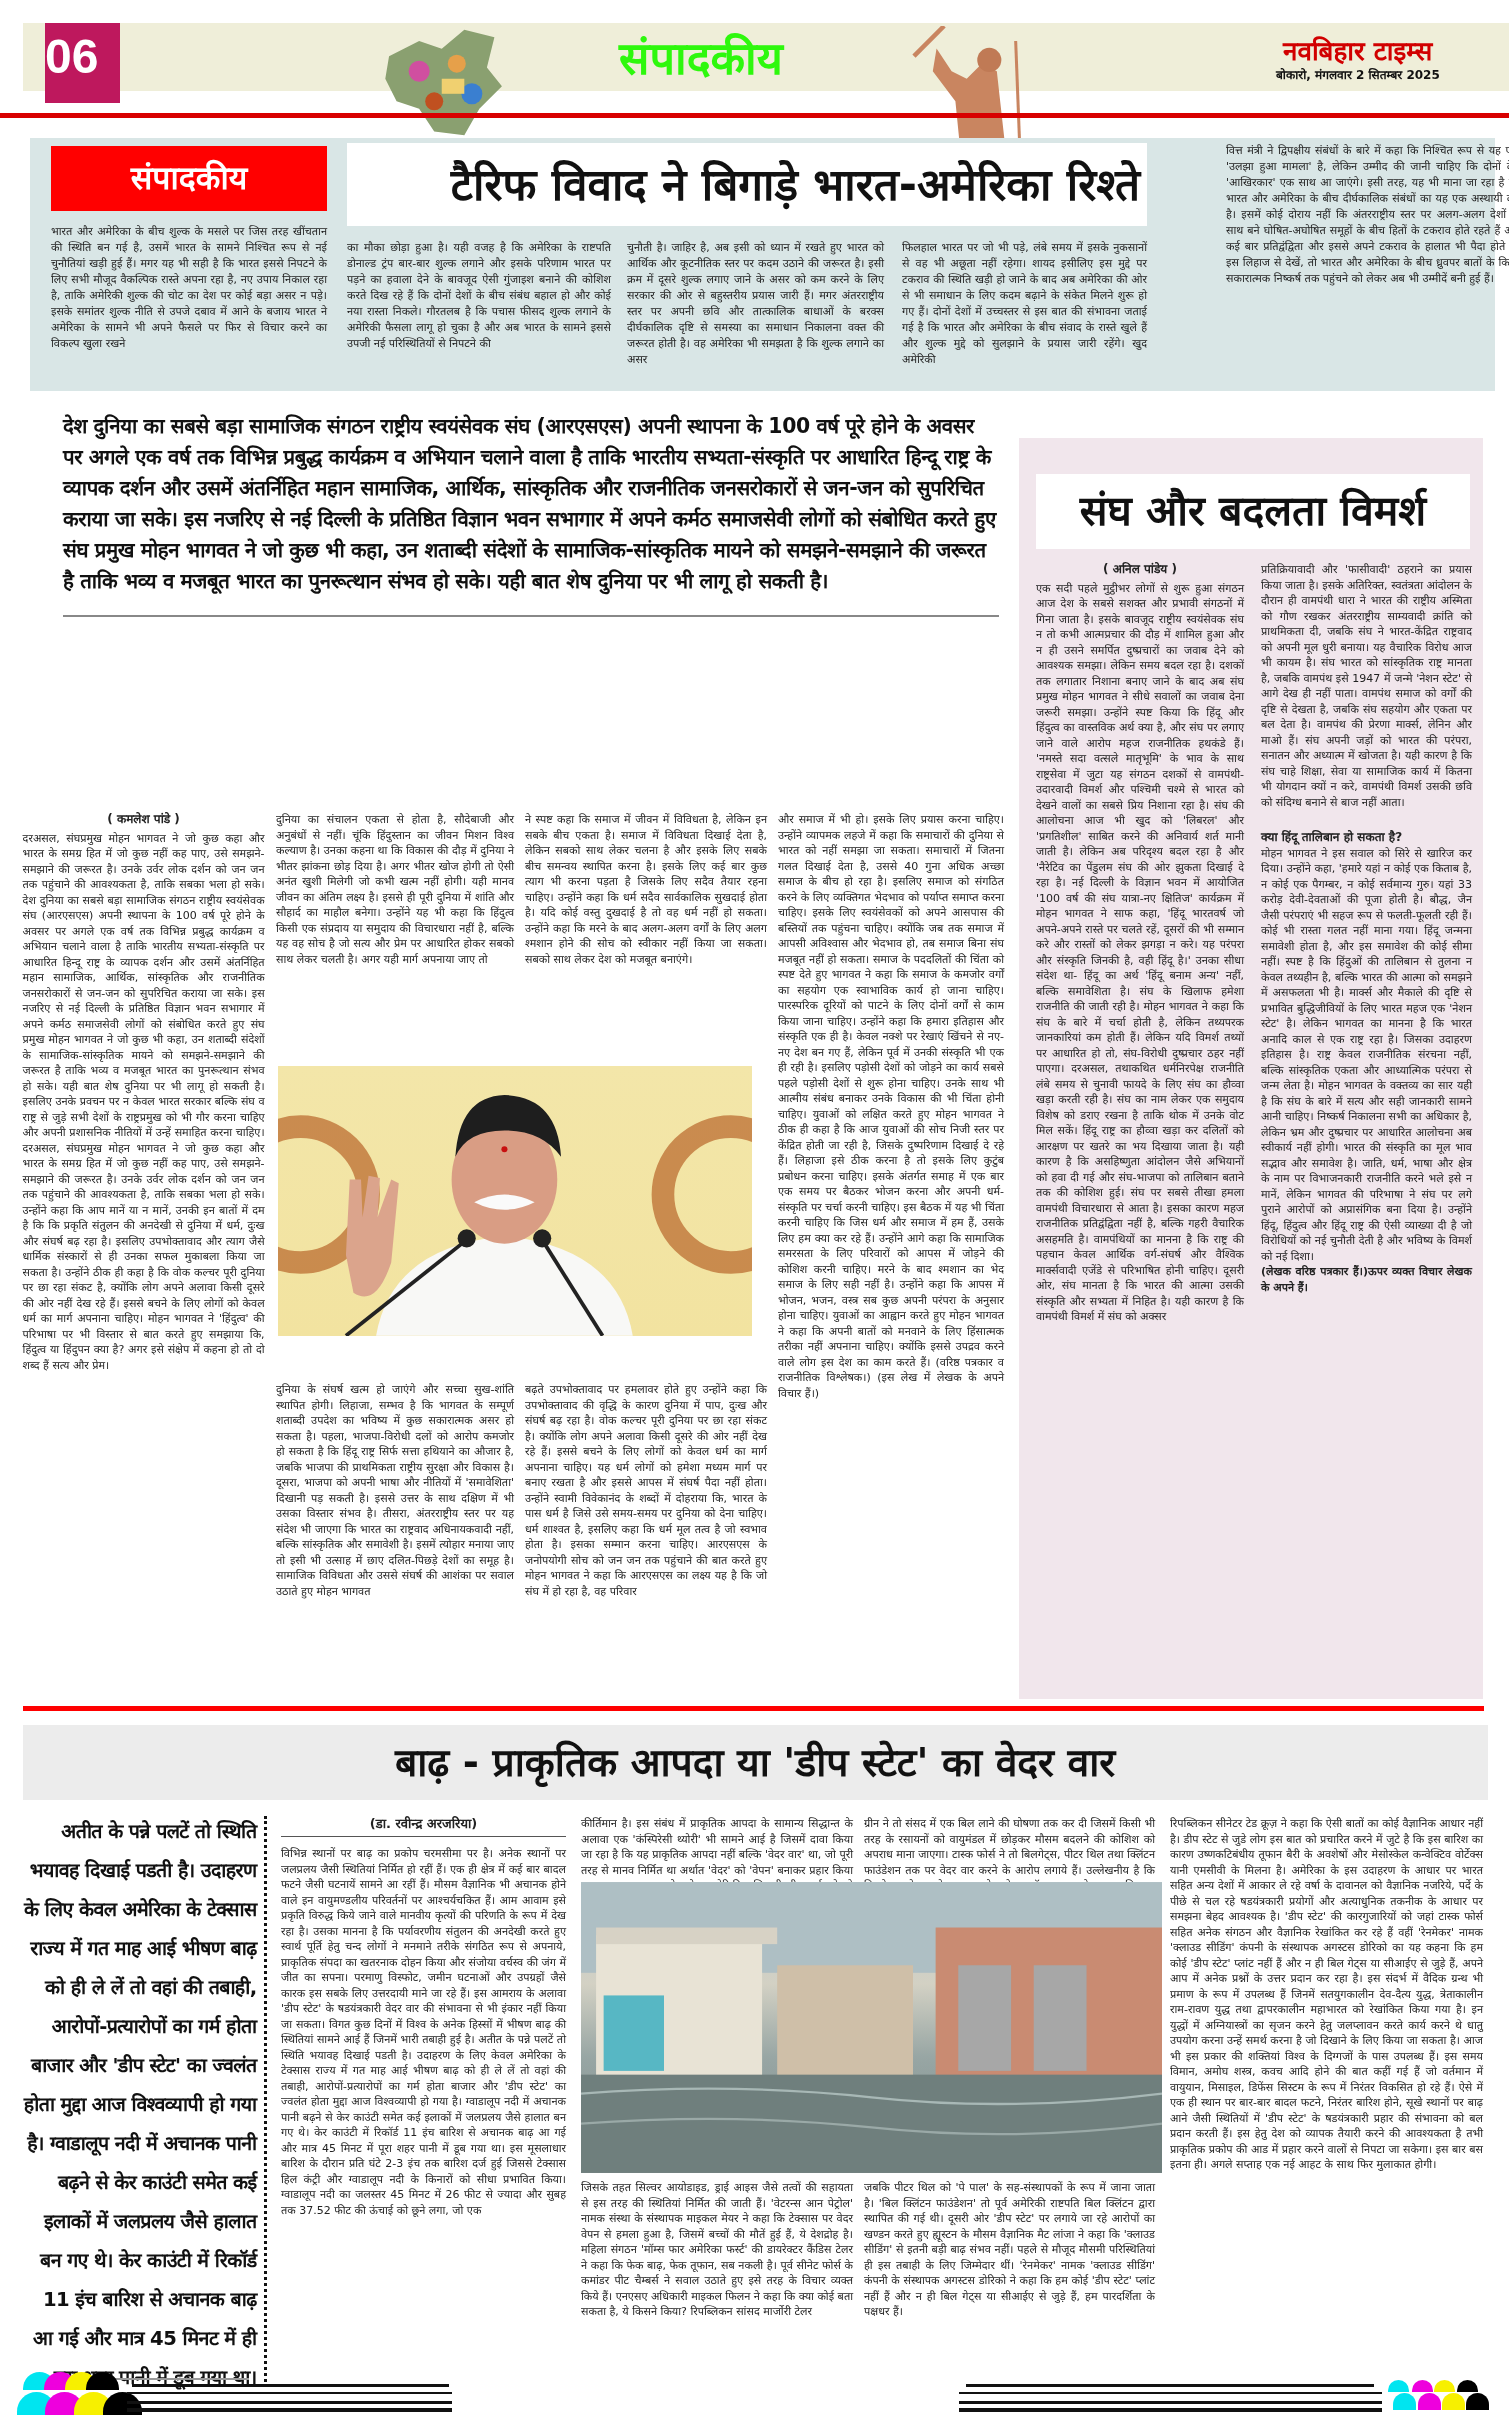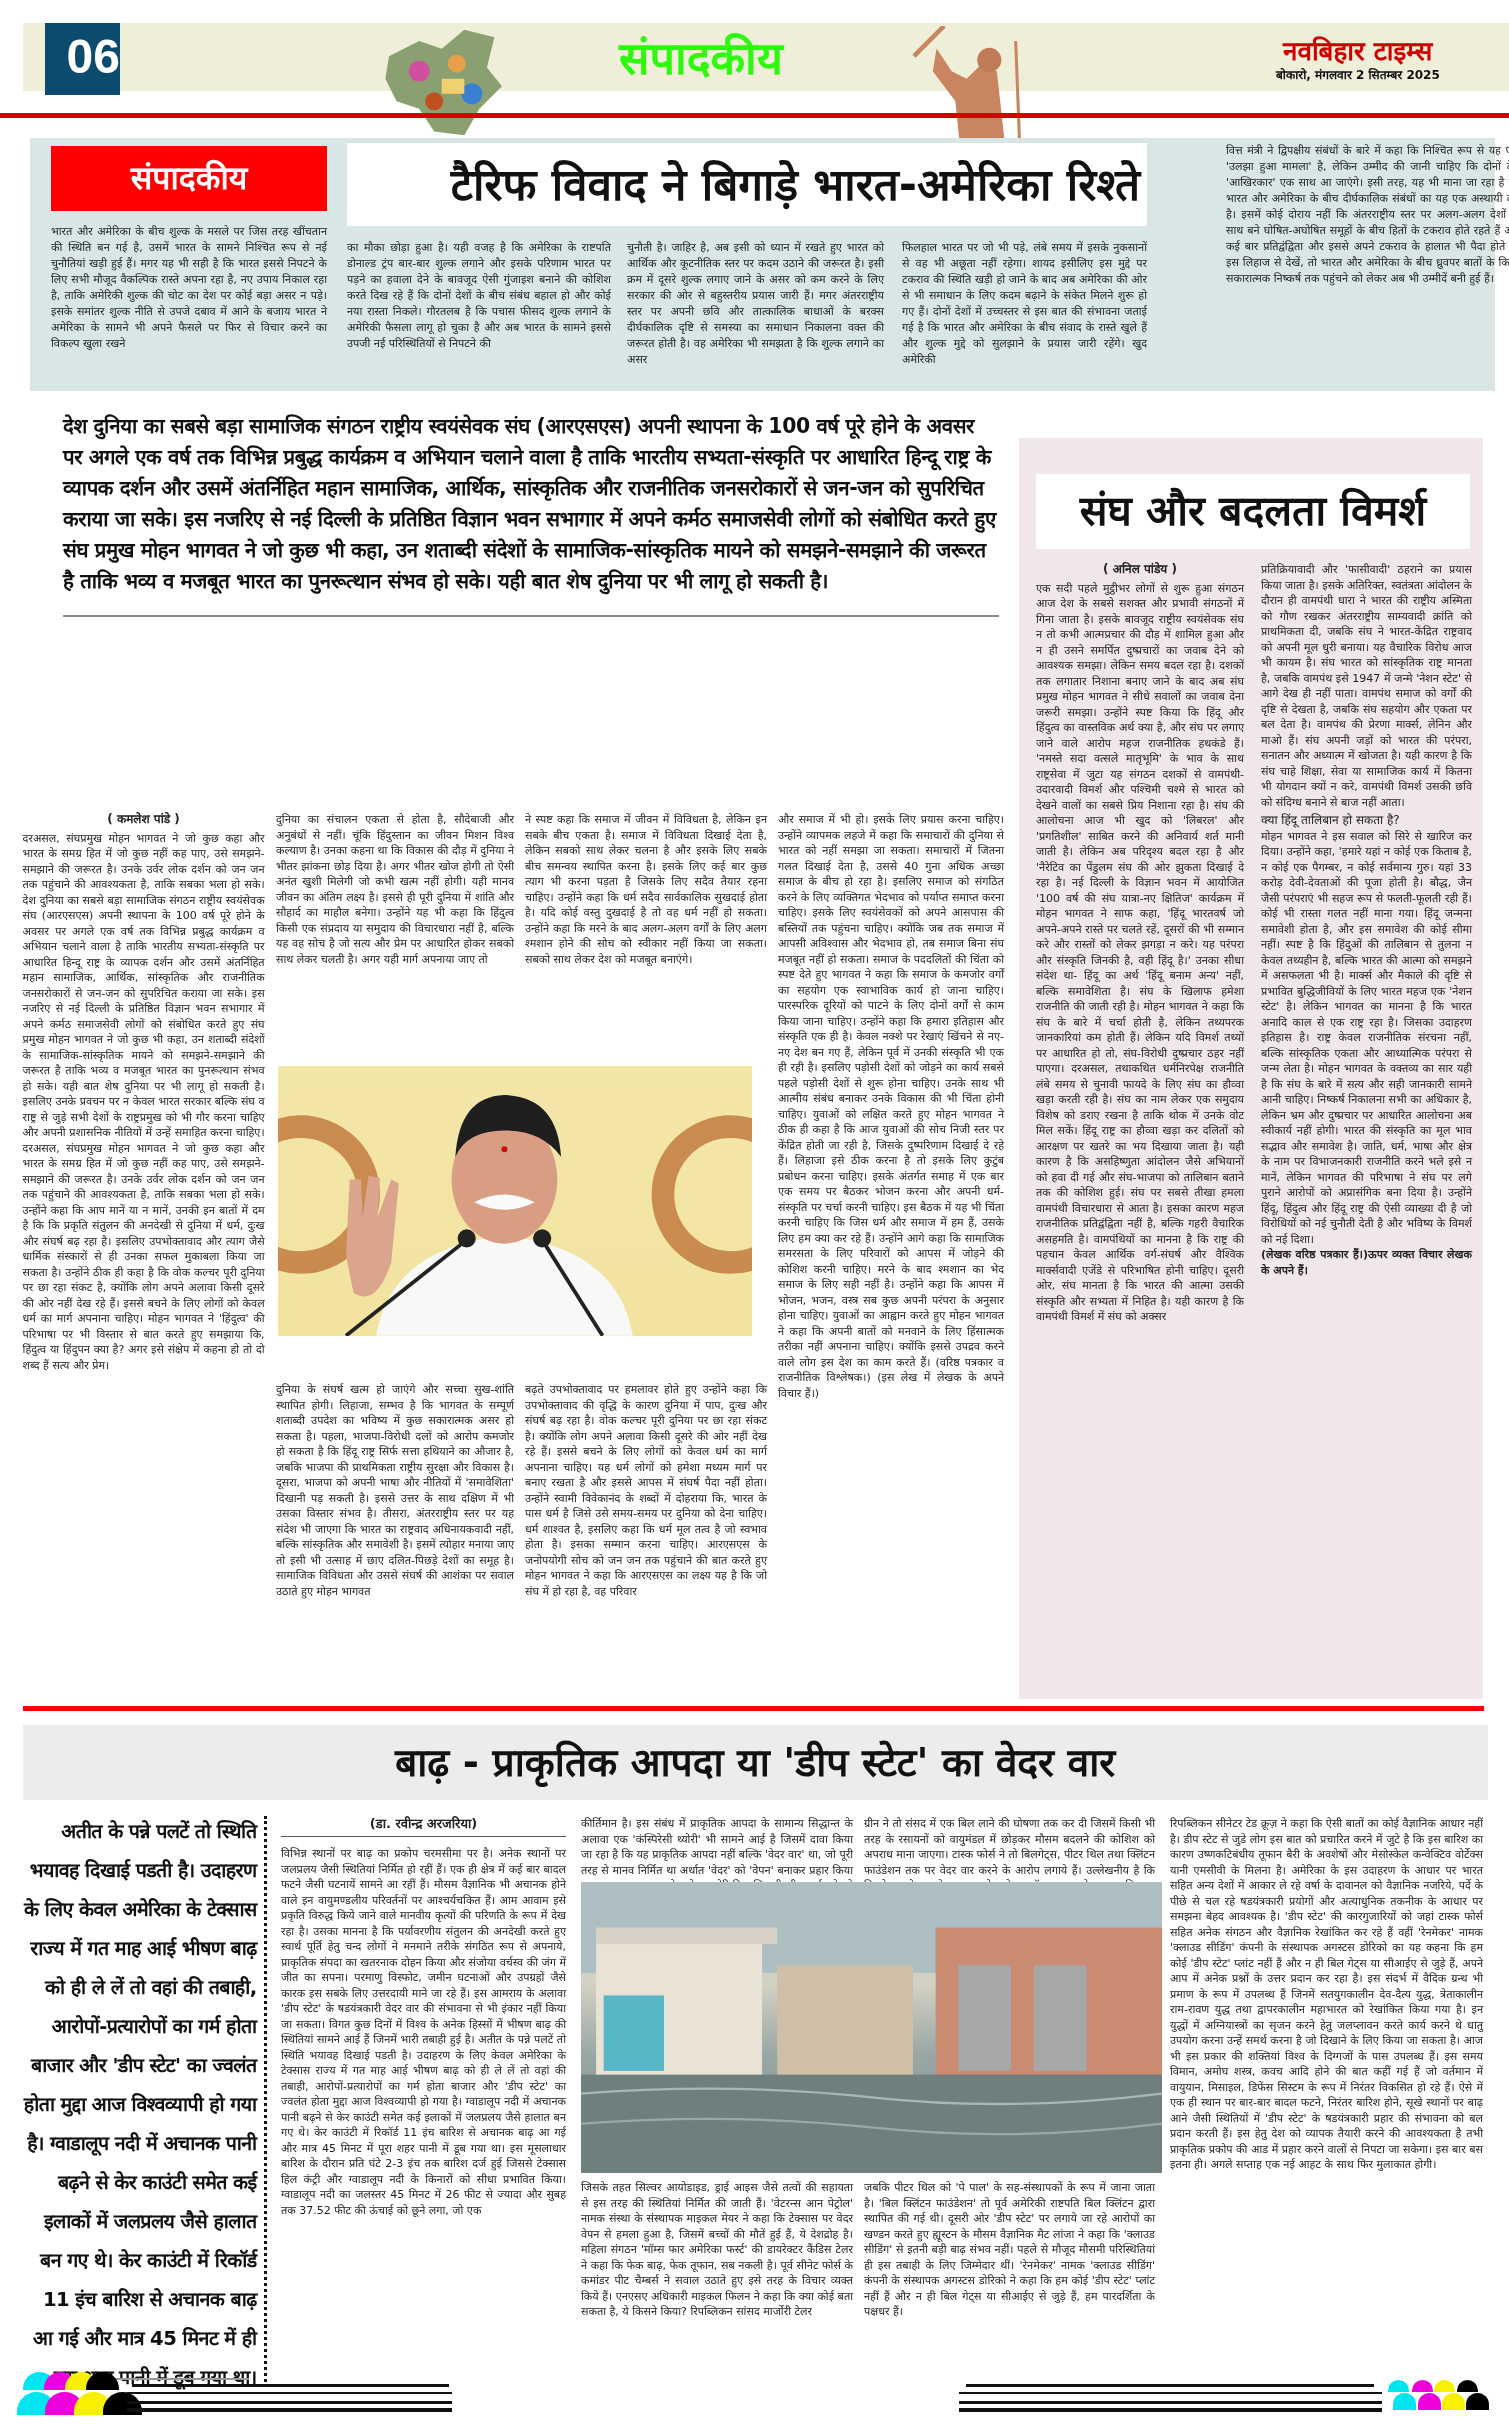--- a/index.html
+++ b/index.html
@@ -1,20 +1,20 @@
 <!DOCTYPE html>
 <html style="font-size:12px"><head>
 <meta charset="utf-8">
 <style>
   * { box-sizing: border-box; margin: 0; padding: 0; }
   body { width: 1510px; height: 2426px; background: #ffffff; font-family: "DejaVu Sans", sans-serif; color: #111; position: relative; overflow: hidden; }
   .abs { position: absolute; }
   
   #masthead { left: 22.6px; top: 22.6px; width: 1487px; height: 68px; background: #efeed9; }
-  #page-no { left: 45px; top: 22.6px; width: 75px; height: 72px; background: #0c4a6e; color: #fff; font-family: "Liberation Sans", sans-serif; font-weight: bold; font-size: 48px; line-height: 68px; text-align: right; }
+  #page-no { left: 45px; top: 22.6px; width: 75px; height: 80px; background: #be185d; color: #fff; font-family: "Liberation Sans", sans-serif; font-weight: bold; font-size: 48px; line-height: 68px; text-align: left; }
   #map-art { left: 374px; top: 26.4px; width: 143px; height: 113px; }
   #section-title { left: 619px; top: 26.4px; font-family: "DejaVu Sans", sans-serif; font-weight: bold; font-size: 45px; color: #2ef80d; }
   #statue-art { left: 891px; top: 26.4px; width: 174px; height: 113px; }
   #paper-name { left: 1283px; top: 32px; font-weight: bold; font-size: 26px; color: #d10000; }
   #dateline { left: 1276px; top: 66px; font-size: 12px; color: #111; font-weight: bold; }
   #red-rule-top { left: 0; top: 113px; width: 1510px; height: 5.3px; background: #d80000; }
 
   
   #editorial-box { left: 30px; top: 138px; width: 1465px; height: 253px; background: #d9e6e6; }
   #editorial-tag { left: 51px; top: 146px; width: 276px; height: 65px; background: #ff0000; color: #fff; font-weight: bold; font-size: 32px; line-height: 65px; text-align: center; }
@@ -44,21 +44,21 @@
   #main-col-2b { left: 276px; top: 1382px; width: 238px; }
   #main-col-3b { left: 525px; top: 1382px; width: 242px; }
   #photo-bhagwat { left: 278px; top: 1066px; width: 474px; height: 270px; background: linear-gradient(180deg,#f3e6a9,#f2e3a0); overflow: hidden; }
 
   
   #sidebar-box { left: 1019px; top: 438px; width: 464px; height: 1261px; background: #f1e6ec; }
   #sidebar-head-box { left: 1036px; top: 474px; width: 434px; height: 75px; background: #fff; }
   #sidebar-headline { left: 1036px; top: 474px; width: 434px; font-weight: bold; font-size: 41px; line-height: 75px; text-align: center; }
   #side-col-1 { left: 1036px; top: 562px; width: 208px; }
   #side-col-2 { left: 1261px; top: 562px; width: 211px; }
-  .side-sub { font-weight: normal; font-size: 12px; margin-top: 3px; }
+  .side-sub { font-weight: bold; font-size: 12px; margin-top: 20px; }
   .note { font-weight: bold; }
   #red-rule-mid { left: 22.6px; top: 1706px; width: 1461px; height: 4.5px; background: #ff0000; }
 
   
   #flood-head-box { left: 22.6px; top: 1725px; width: 1465px; height: 75px; background: #ececec; }
   #flood-headline { left: 22.6px; top: 1729px; width: 1465px; text-align: center; font-weight: bold; font-size: 39px; line-height: 68px; }
   #pull-quote { left: 22.6px; top: 1812px; width: 234px; text-align: right; font-weight: bold; font-size: 19.6px; line-height: 39px; letter-spacing: -0.6px; }
   #pull-rule { left: 30px; top: 2378px; width: 219px; height: 1.5px; background: #999; }
   #dotted-divider { left: 264px; top: 1816px; width: 0; height: 566px; border-left: 3.8px dotted #111; }
   #flood-col-1 { left: 281px; top: 1816px; width: 285px; }

